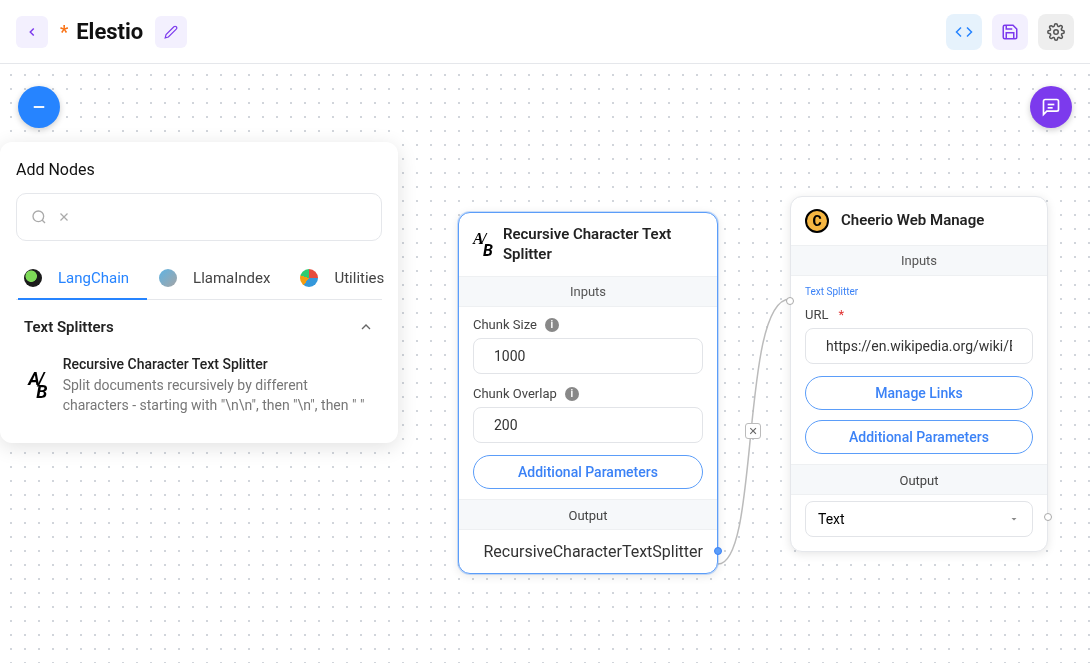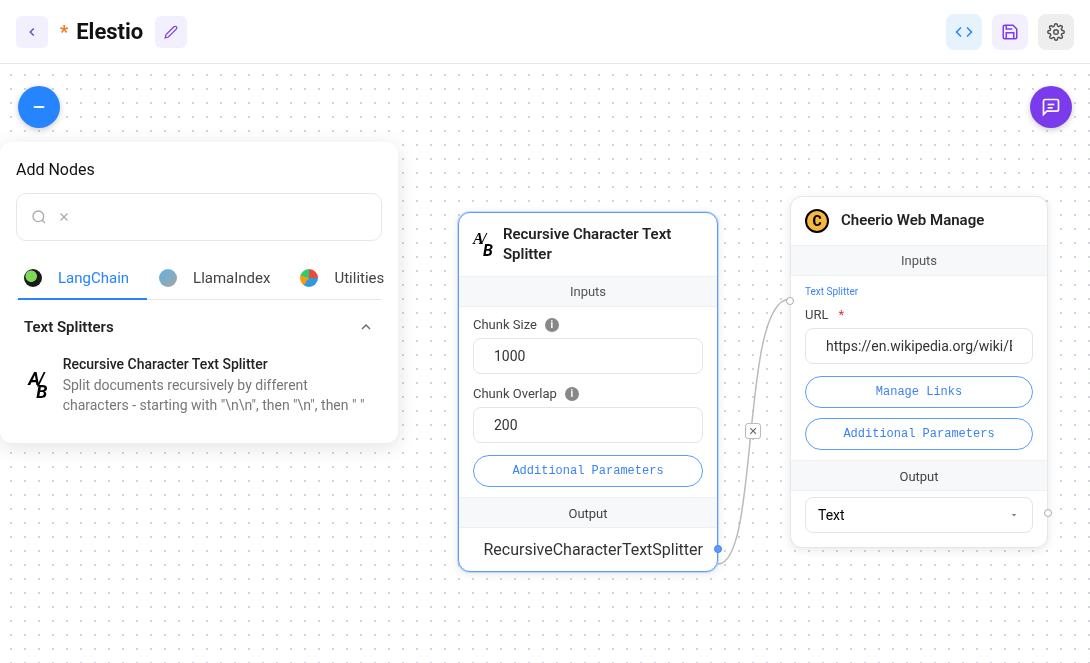--- a/index.html
+++ b/index.html
@@ -54,21 +54,21 @@
     .node-title { font-size: 15px; font-weight: 600; color: #222; line-height: 1.3; }
     .ab-icon-sm { font-family: "Times New Roman", serif; font-style: italic; font-weight: 700; font-size: 16px; line-height: 0.7; letter-spacing: -2px; }
     .cheerio-ico { width: 24px; height: 24px; border-radius: 50%; background: #f5b642; display: flex; align-items: center; justify-content: center; color: #000; font-weight: 800; font-size: 14px; border: 2px solid #000; }
     
     .node-bar { background: #f6f8fa; text-align: center; font-size: 13px; padding: 7px 0; color: #555; border-top: 1px solid #eef0f2; border-bottom: 1px solid #eef0f2; }
     .node-body { padding: 10px 14px; }
     .field-label { font-size: 13px; color: #444; margin-bottom: 6px; display: flex; align-items: center; gap: 8px; }
     .info-ico { width: 14px; height: 14px; border-radius: 50%; background: #888; color: #fff; font-size: 10px; display: inline-flex; align-items: center; justify-content: center; font-weight: 700; }
     .required { color: #e03131; margin-left: 2px; }
     .node-input { width: 100%; border: 1px solid #e2e4e8; border-radius: 8px; padding: 9px 20px; font-size: 14px; color: #333; margin-bottom: 12px; outline: none; }
-    .ghost-btn { width: 100%; border: 1.5px solid #5b9df9; color: #3b82f6; background: #fff; border-radius: 20px; padding: 8px 0; text-align: center; font-size: 12px; font-weight: 500; cursor: pointer; margin-bottom: 10px; font-family: Liberation Mono, monospace; }
+    .ghost-btn { width: 100%; border: 1.5px solid #5b9df9; color: #3b82f6; background: #fff; border-radius: 20px; padding: 8px 0; text-align: center; font-size: 14px; font-weight: 500; cursor: pointer; margin-bottom: 10px; }
     .ghost-btn.last { margin-bottom: 0; }
     
     .output-label { font-size: 13px; color: #444; padding: 8px 14px 6px; background: #f6f8fa; text-align: center; border-top: 1px solid #eef0f2; border-bottom: 1px solid #eef0f2; }
     .output-bottom { font-size: 16px; color: #333; padding: 12px 14px; text-align: right; }
     
     .select-box { margin: 6px 14px 14px; border: 1px solid #e2e4e8; border-radius: 8px; padding: 9px 12px; display: flex; justify-content: space-between; align-items: center; font-size: 14px; cursor: pointer; }
     .handle { position: absolute; width: 8px; height: 8px; border-radius: 50%; }
     .handle-blue { background: #5b9df9; border: 1px solid #3b82f6; }
     .handle-grey { background: #fff; border: 1.5px solid #aaa; }
     

